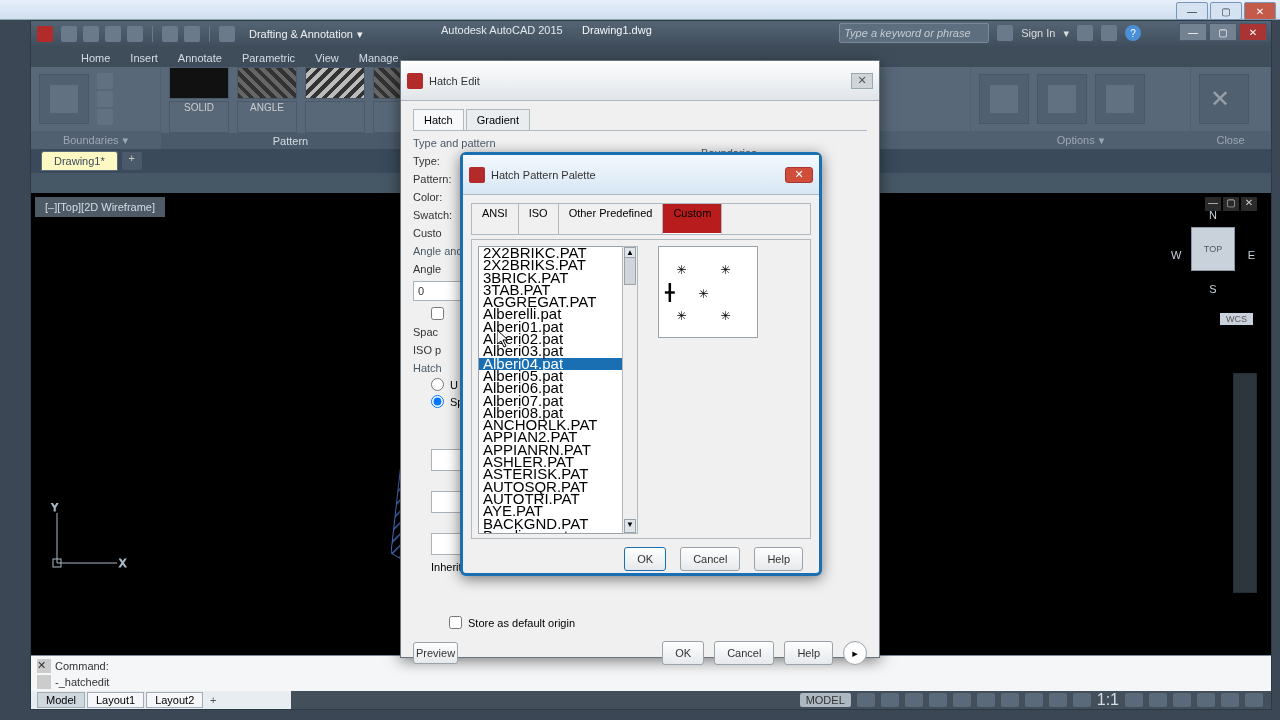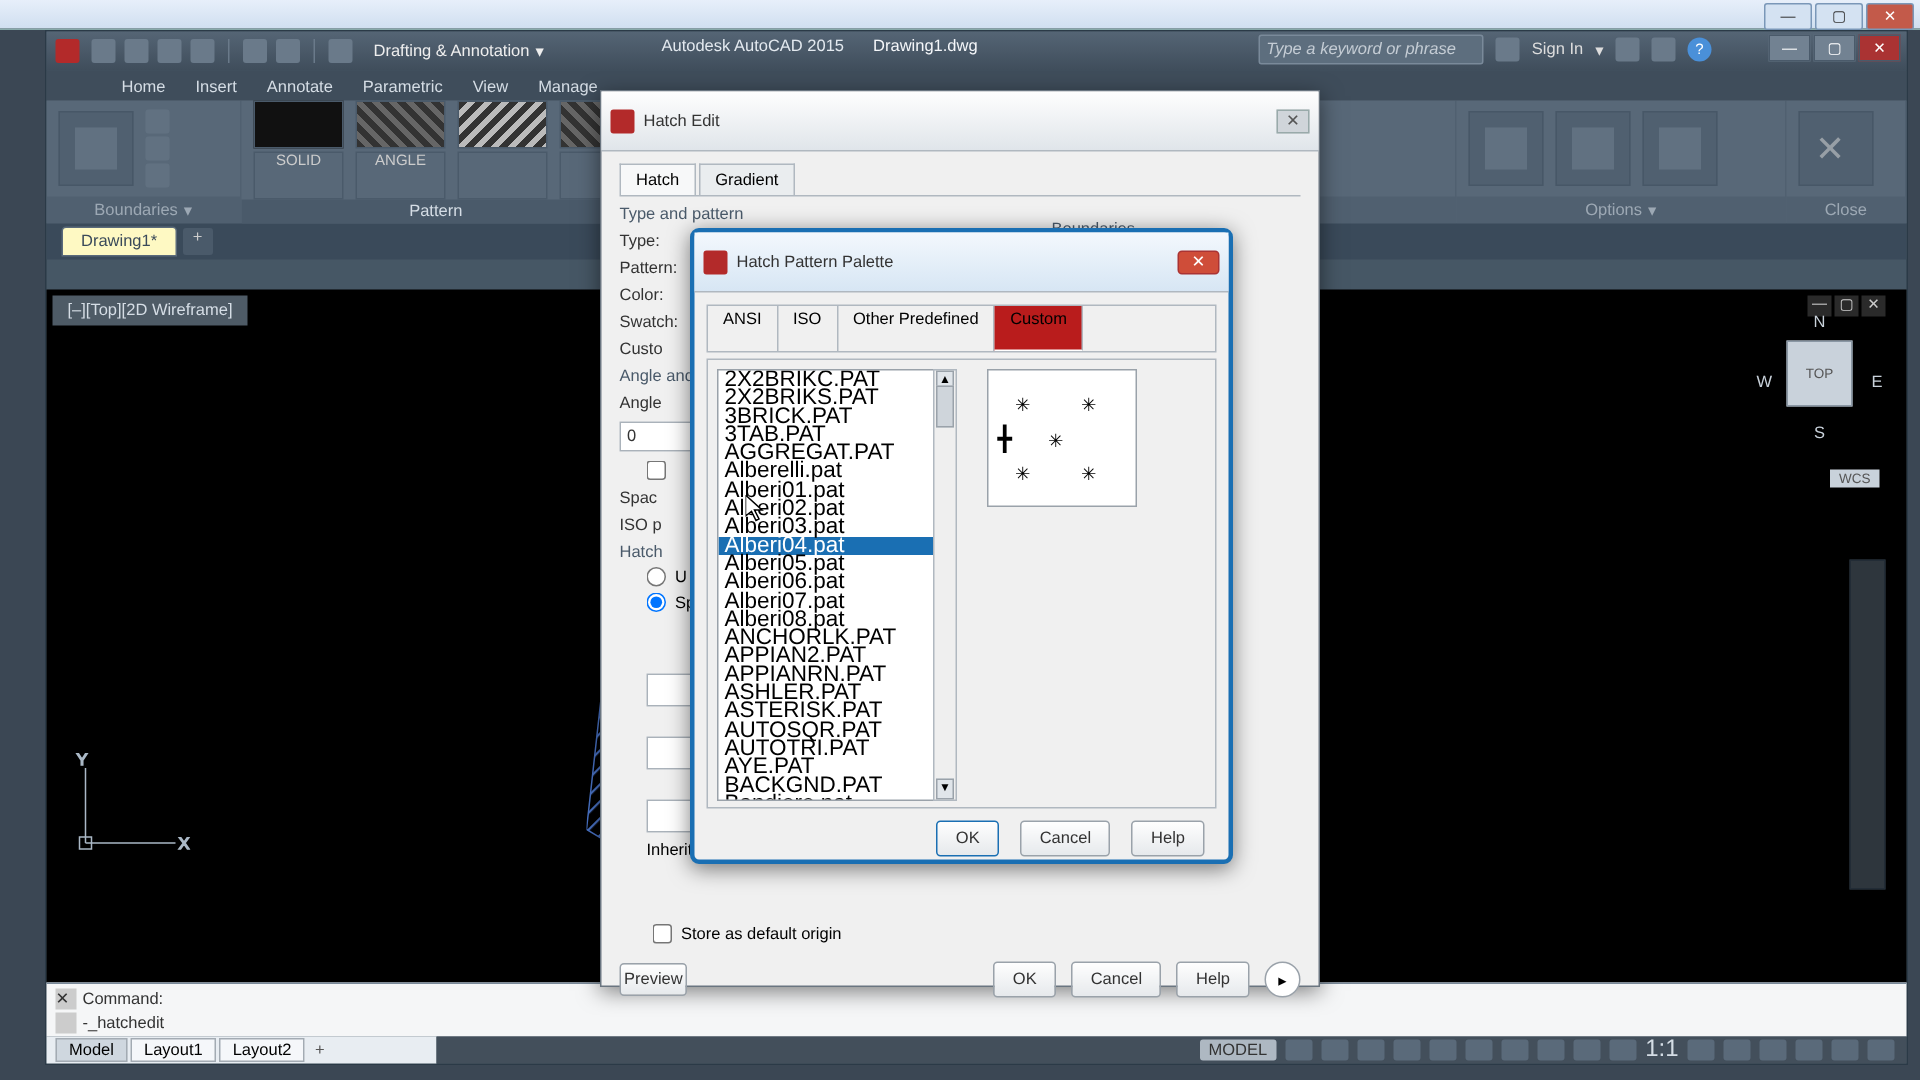--- a/index.html
+++ b/index.html
@@ -447,21 +447,21 @@
       <div class="drop">
           <div class="car">▾</div>
         </div>
       <div style="height:6px"></div>
       <div style="display:flex;align-items:center;margin-left:18px">
         <span class="icn"></span>
         <span>Inherit Properties</span>
       </div>
     </div>
 
-    <div class="chk" style="position:absolute; bottom:40px; left:16px">
+    <div class="chk" style="position:absolute; bottom:40px; left:30px">
       <input type="checkbox" style="">
       <span>Store as default origin</span>
     </div>
 
     <div class="he-foot">
       <div class="btn small">Preview</div>
       <div style="flex:1"></div>
       <div class="btn">OK</div>
       <div class="btn">Cancel</div>
       <div class="btn">Help</div>

